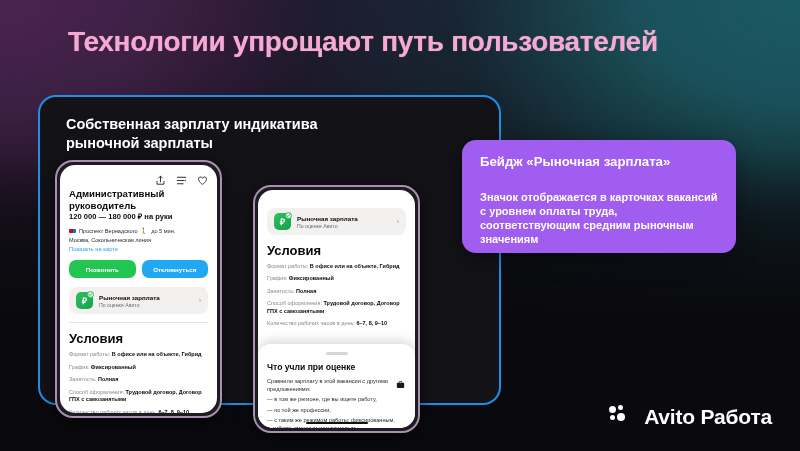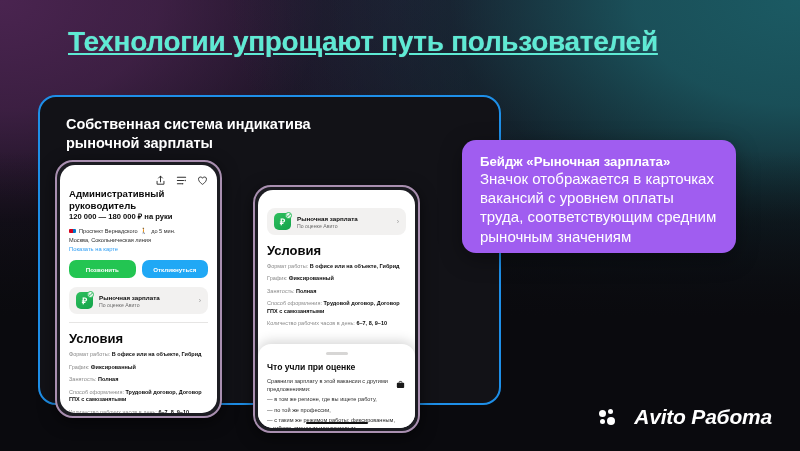--- a/index.html
+++ b/index.html
@@ -22,24 +22,23 @@
   }
   #bg-bottom {
     position: absolute; left:0; right:0; bottom:0; height: 300px;
     background: linear-gradient(180deg, rgba(10,10,14,0) 0%, #0a0a0e 55%, #0a0a0e 100%);
   }
 
   
   #title {
     position: absolute; left: 68px; top: 26px;
     font-size: 28px; font-weight: 700; letter-spacing: -0.3px;
-    color: #5eead4;
+    color: #f9a8d4;
     text-shadow: 0 0 1px rgba(255,255,255,0.4);
     white-space: nowrap;
-    text-decoration: underline;
   }
 
   
   #card {
     position: absolute; left: 38px; top: 95px; width: 463px; height: 310px;
     border: 2px solid #1e8fe8;
     border-radius: 18px;
     background: #121217;
   }
   #card-title {
@@ -131,38 +130,38 @@
   }
   .homebar { position: absolute; left: 50%; transform: translateX(-50%); bottom: 4px; width: 62px; height: 2.5px; border-radius: 2px; background: #121212; }
 
   
   #callout {
     position: absolute; left: 462px; top: 140px; width: 274px; height: 113px;
     background: #a05df0; border-radius: 14px; padding: 14px 18px 0 18px; z-index: 9;
     box-shadow: 0 6px 22px rgba(0,0,0,0.35);
   }
   #callout-title { font-size: 13.2px; font-weight: 700; color: #fff; }
-  #callout-body { font-size: 15px; font-weight: 400; color: #fff; line-height: 1.28; margin-top: 0; }
-
-  
-  #logo { position: absolute; right: 28px; bottom: 22px; display: flex; align-items: center; gap: 18px; font-style: italic; }
+  #callout-body { font-size: 11px; font-weight: 700; color: #fff; line-height: 1.28; margin-top: 21px; }
+
+  
+  #logo { position: absolute; right: 28px; bottom: 22px; display: flex; gap: 18px; }
   #logo-mark { width: 17px; height: 17px; position: relative; }
   #logo-mark i { position: absolute; border-radius: 50%; background: #fff; display:block; }
   #logo-text { font-size: 21px; font-weight: 700; color: #fff; letter-spacing: -0.2px; }
 </style>
 </head>
 <body>
 
 <div id="bg"></div>
 <div id="bg-bottom"></div>
 
 <div id="title">Технологии упрощают путь пользователей</div>
 
 <div id="card">
-  <div id="card-title">Собственная система индикатива
+  <div id="card-title">Собственная зарплату индикатива
 рыночной зарплаты</div>
 </div>
 
 <div class="phone" id="phone2">
   <div class="screen">
     <div class="p2-body">
 
       <div class="badge-row">
         <div class="badge-ico">
           <span>₽</span>

